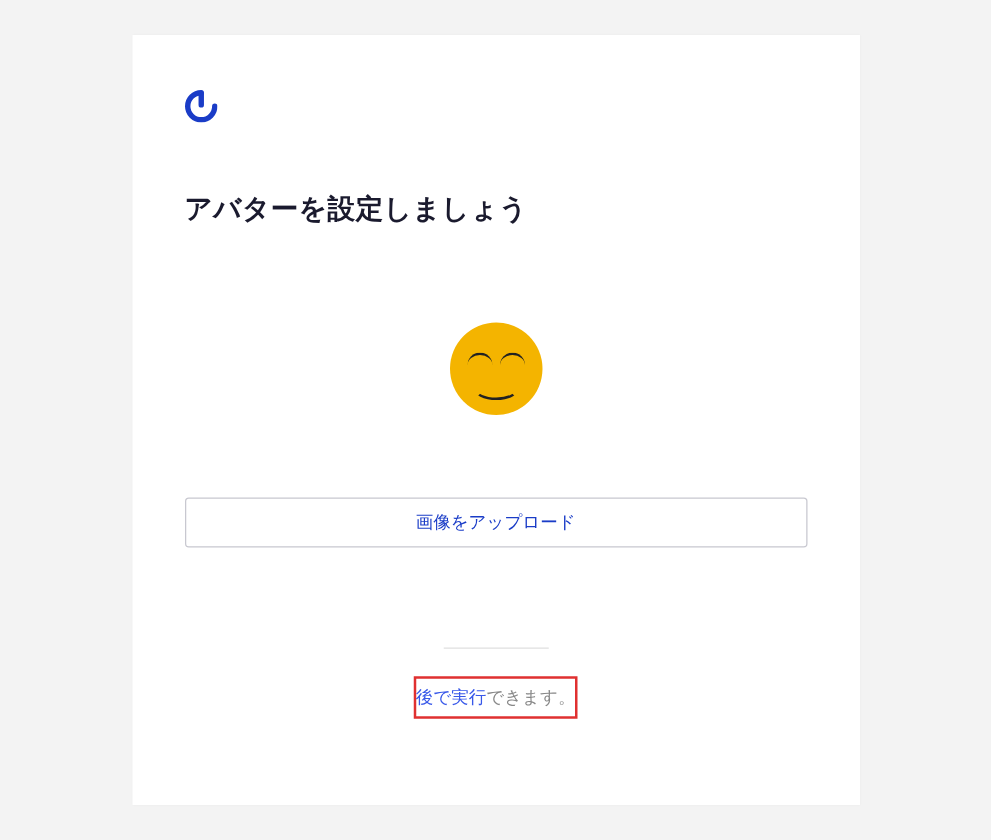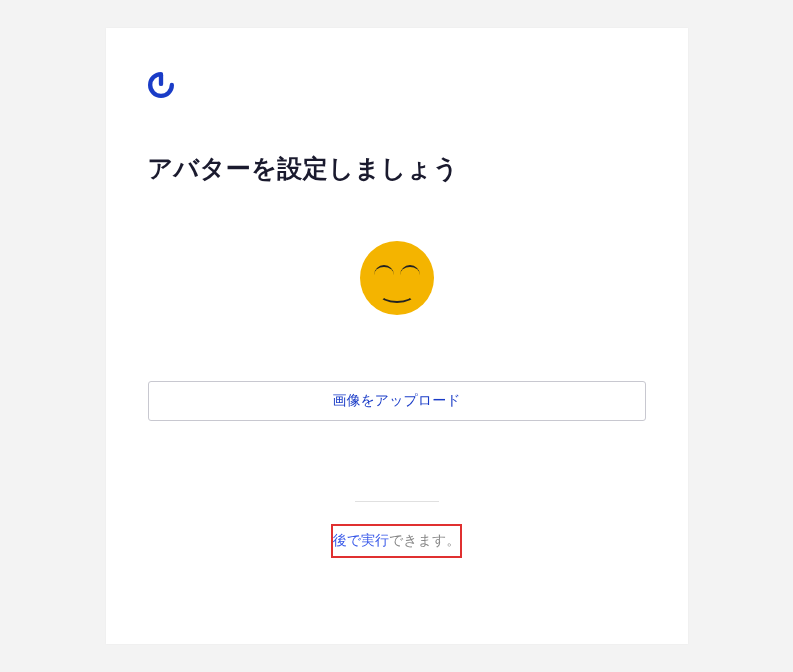--- a/index.html
+++ b/index.html
@@ -28,25 +28,25 @@
     .logo {
       width: 26px;
       height: 26px;
       margin-bottom: 54px;
     }
     .logo svg {
       width: 26px;
       height: 26px;
     }
     .title {
-      font-size: 25px;
+      font-size: 22px;
       font-weight: 700;
       color: #1a1a2e;
       letter-spacing: 0.5px;
-      margin-bottom: 56px;
+      margin-bottom: 76px;
     }
     .avatar-area {
       display: flex;
       justify-content: center;
       margin-bottom: 66px;
     }
     .avatar {
       width: 74px;
       height: 74px;
       border-radius: 50%;

